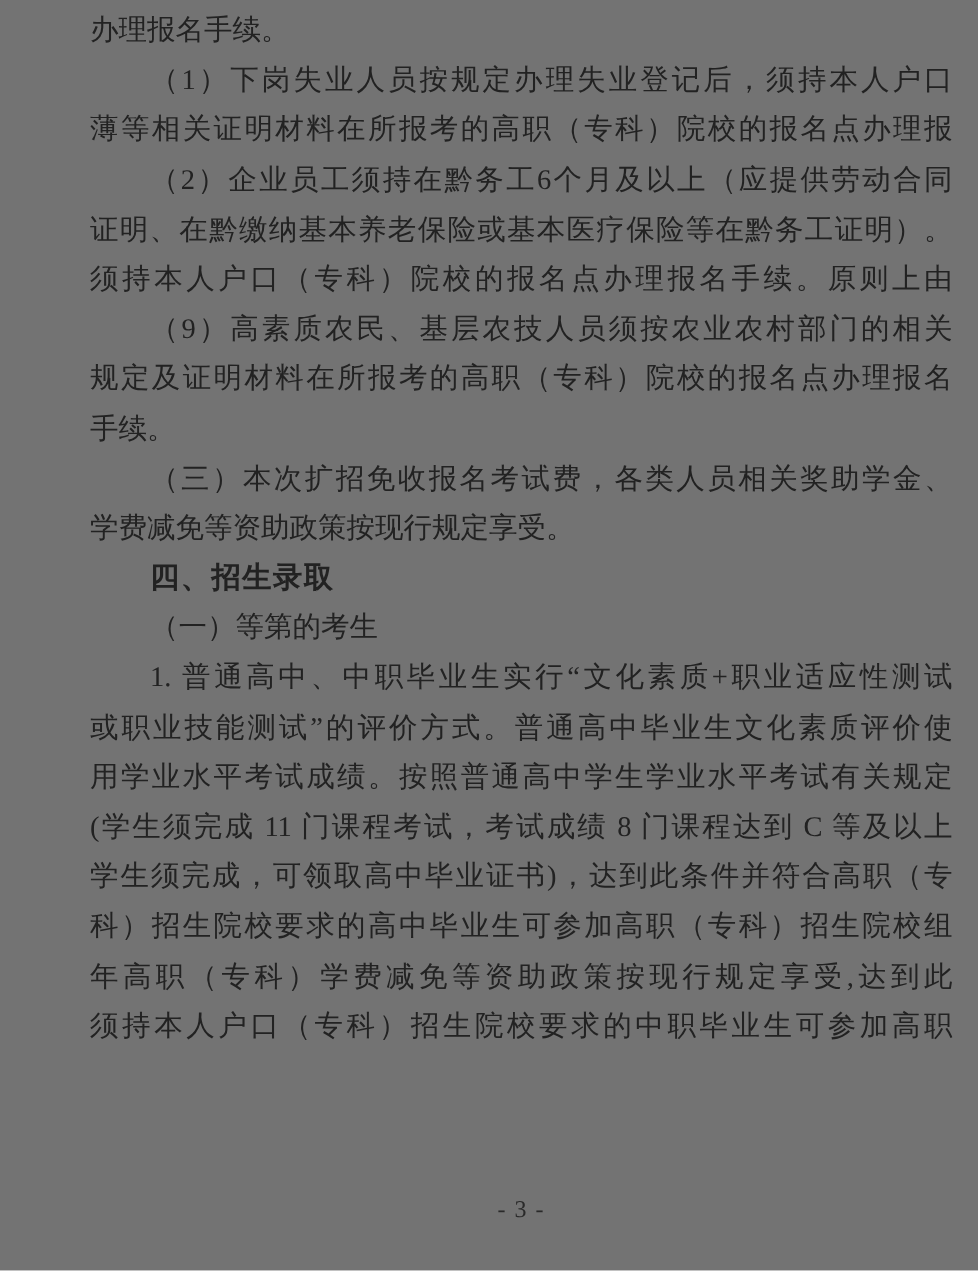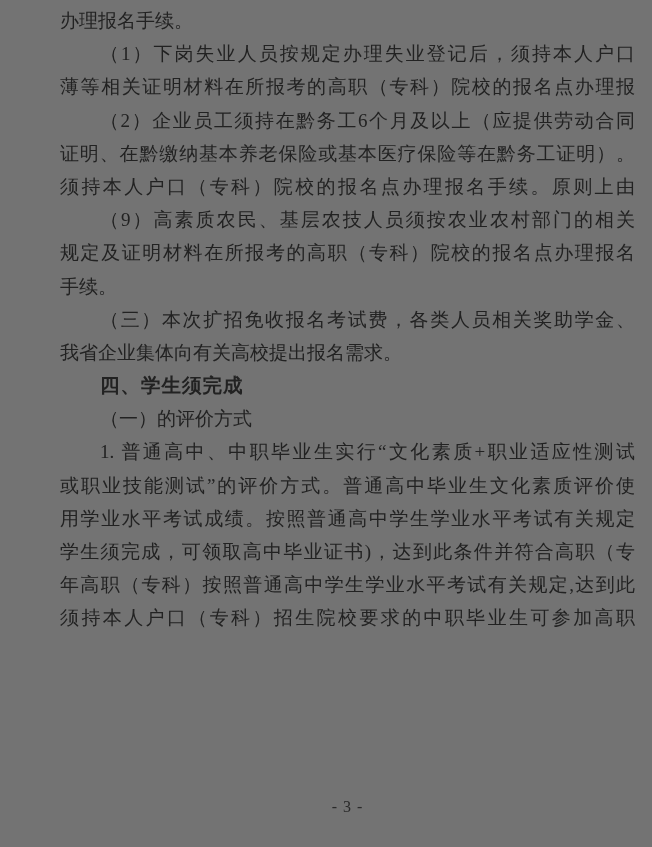--- a/index.html
+++ b/index.html
@@ -66,24 +66,26 @@
     <div class="line">办理报名手续。</div>
     <div class="line j i">（1）下岗失业人员按规定办理失业登记后，须持本人户口</div>
     <div class="line j">薄等相关证明材料在所报考的高职（专科）院校的报名点办理报</div>
     <div class="line j i">（2）企业员工须持在黔务工6个月及以上（应提供劳动合同</div>
     <div class="line j">证明、在黔缴纳基本养老保险或基本医疗保险等在黔务工证明）。</div>
     <div class="line j">须持本人户口（专科）院校的报名点办理报名手续。原则上由</div>
     <div class="line j i">（9）高素质农民、基层农技人员须按农业农村部门的相关</div>
     <div class="line j">规定及证明材料在所报考的高职（专科）院校的报名点办理报名</div>
     <div class="line">手续。</div>
     <div class="line j i">（三）本次扩招免收报名考试费，各类人员相关奖助学金、</div>
-    <div class="line">我省企业集体向有关高校提出报名需求。</div>
-    <div class="line b i">四、学生须完成</div>
-    <div class="line i">（一）的评价方式</div>
+    <div class="line">学费减免等资助政策按现行规定享受。</div>
+    <div class="line b i">四、招生录取</div>
+    <div class="line i">（一）等第的考生</div>
     <div class="line j i">1. 普通高中、中职毕业生实行“文化素质+职业适应性测试</div>
     <div class="line j">或职业技能测试”的评价方式。普通高中毕业生文化素质评价使</div>
     <div class="line j">用学业水平考试成绩。按照普通高中学生学业水平考试有关规定</div>
+    <div class="line j">(学生须完成 11 门课程考试，考试成绩 8 门课程达到 C 等及以上</div>
     <div class="line j">学生须完成，可领取高中毕业证书)，达到此条件并符合高职（专</div>
-    <div class="line j">年高职（专科）按照普通高中学生学业水平考试有关规定,达到此</div>
+    <div class="line j">科）招生院校要求的高中毕业生可参加高职（专科）招生院校组</div>
+    <div class="line j">年高职（专科）学费减免等资助政策按现行规定享受,达到此</div>
     <div class="line j">须持本人户口（专科）招生院校要求的中职毕业生可参加高职</div>
   </div>
   <div class="page-number">- 3 -</div>
 </div>
 
 </body></html>

